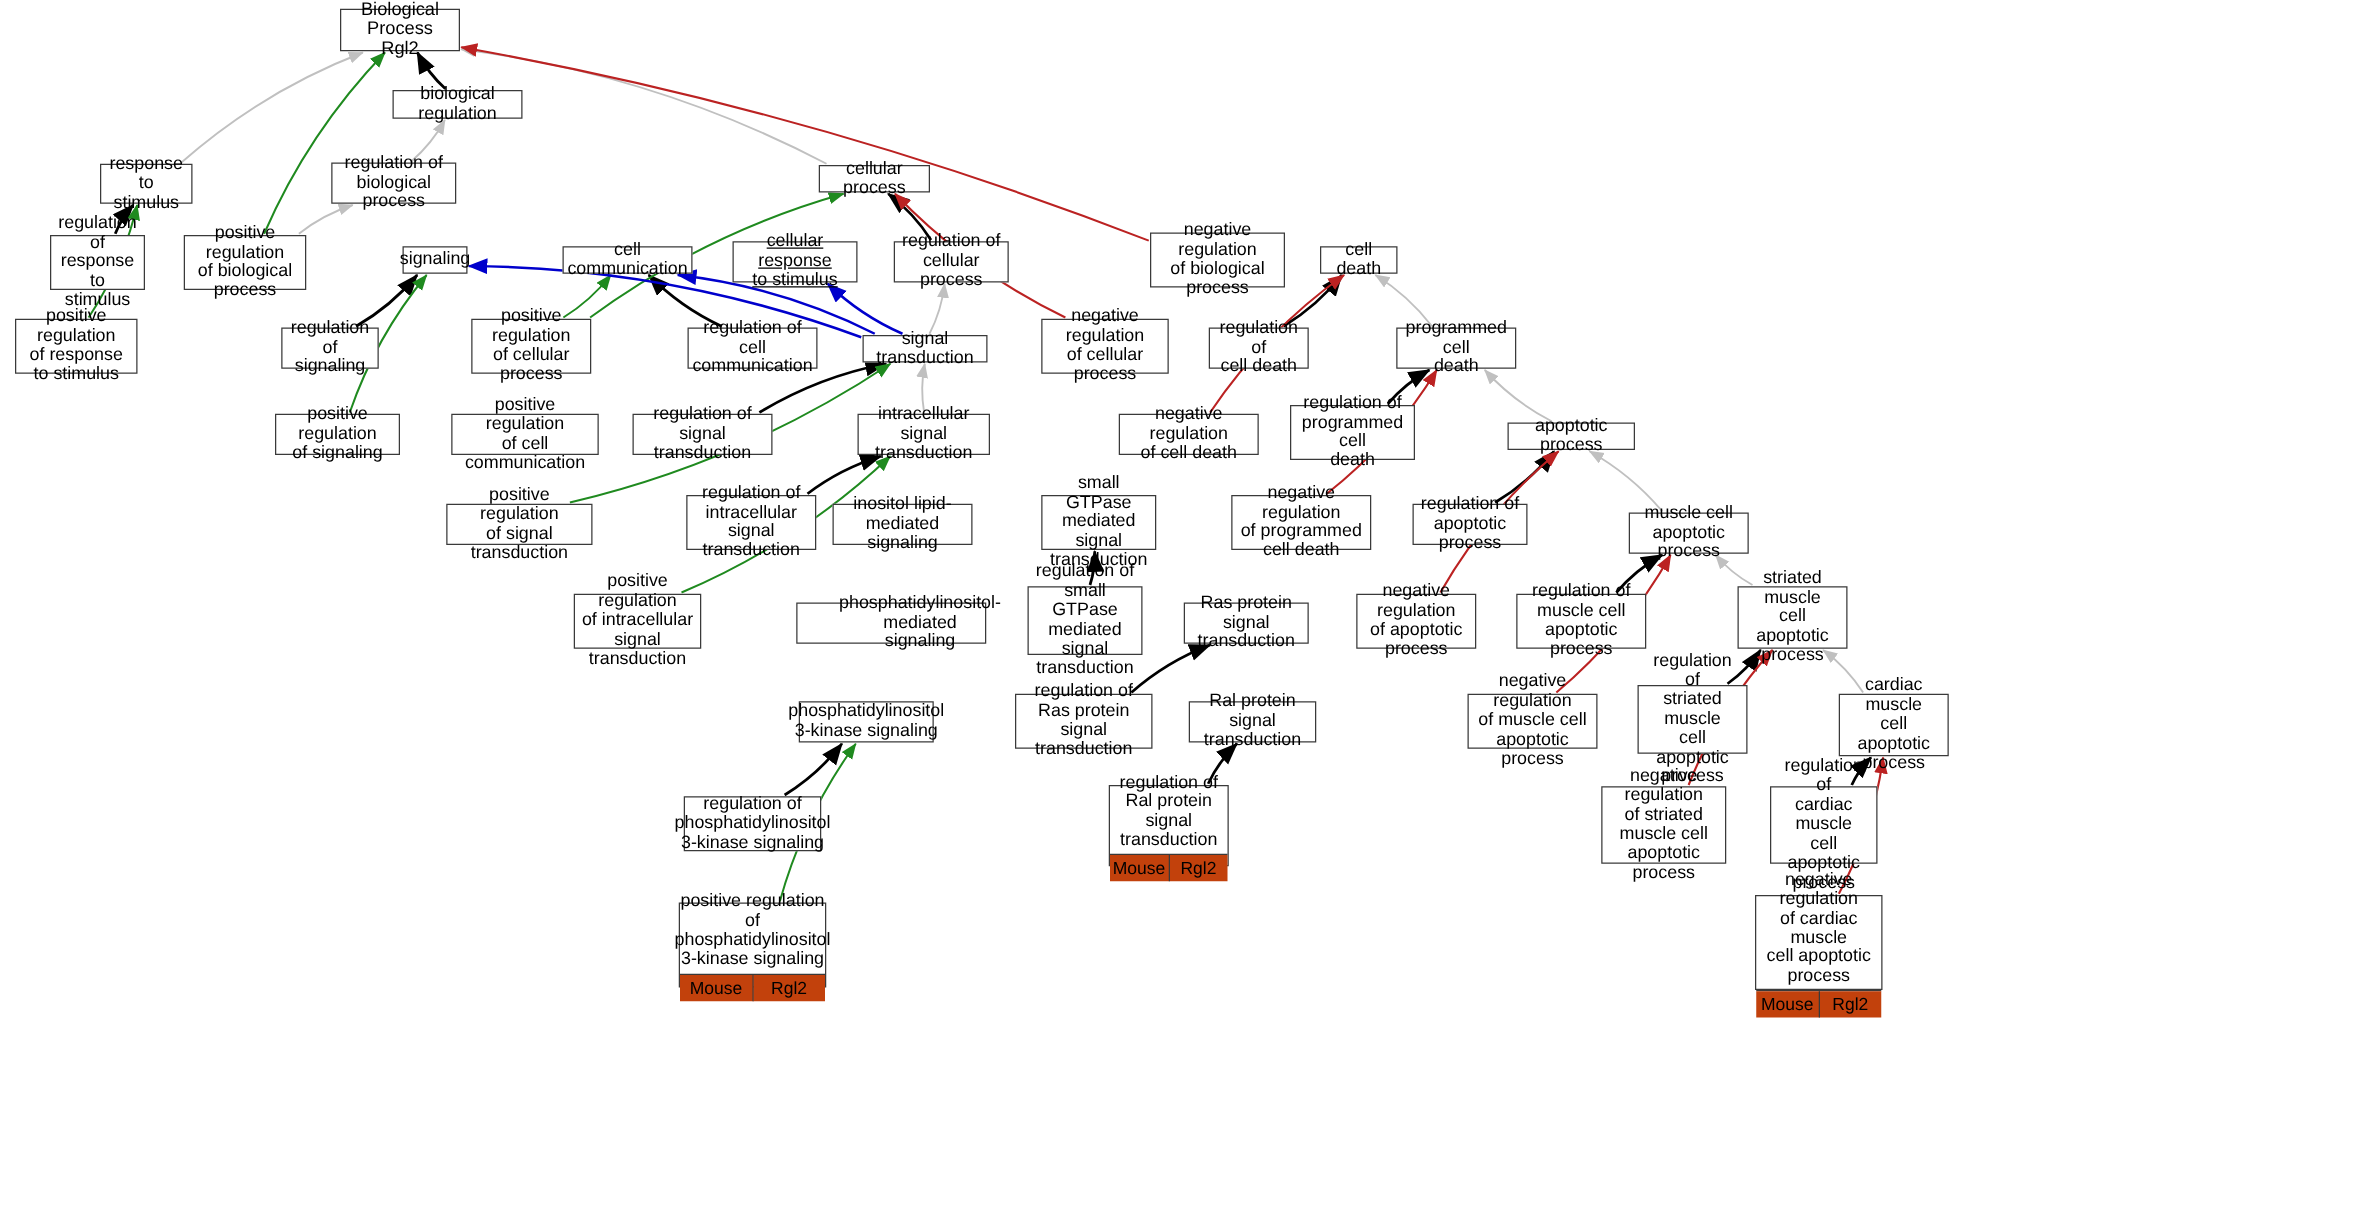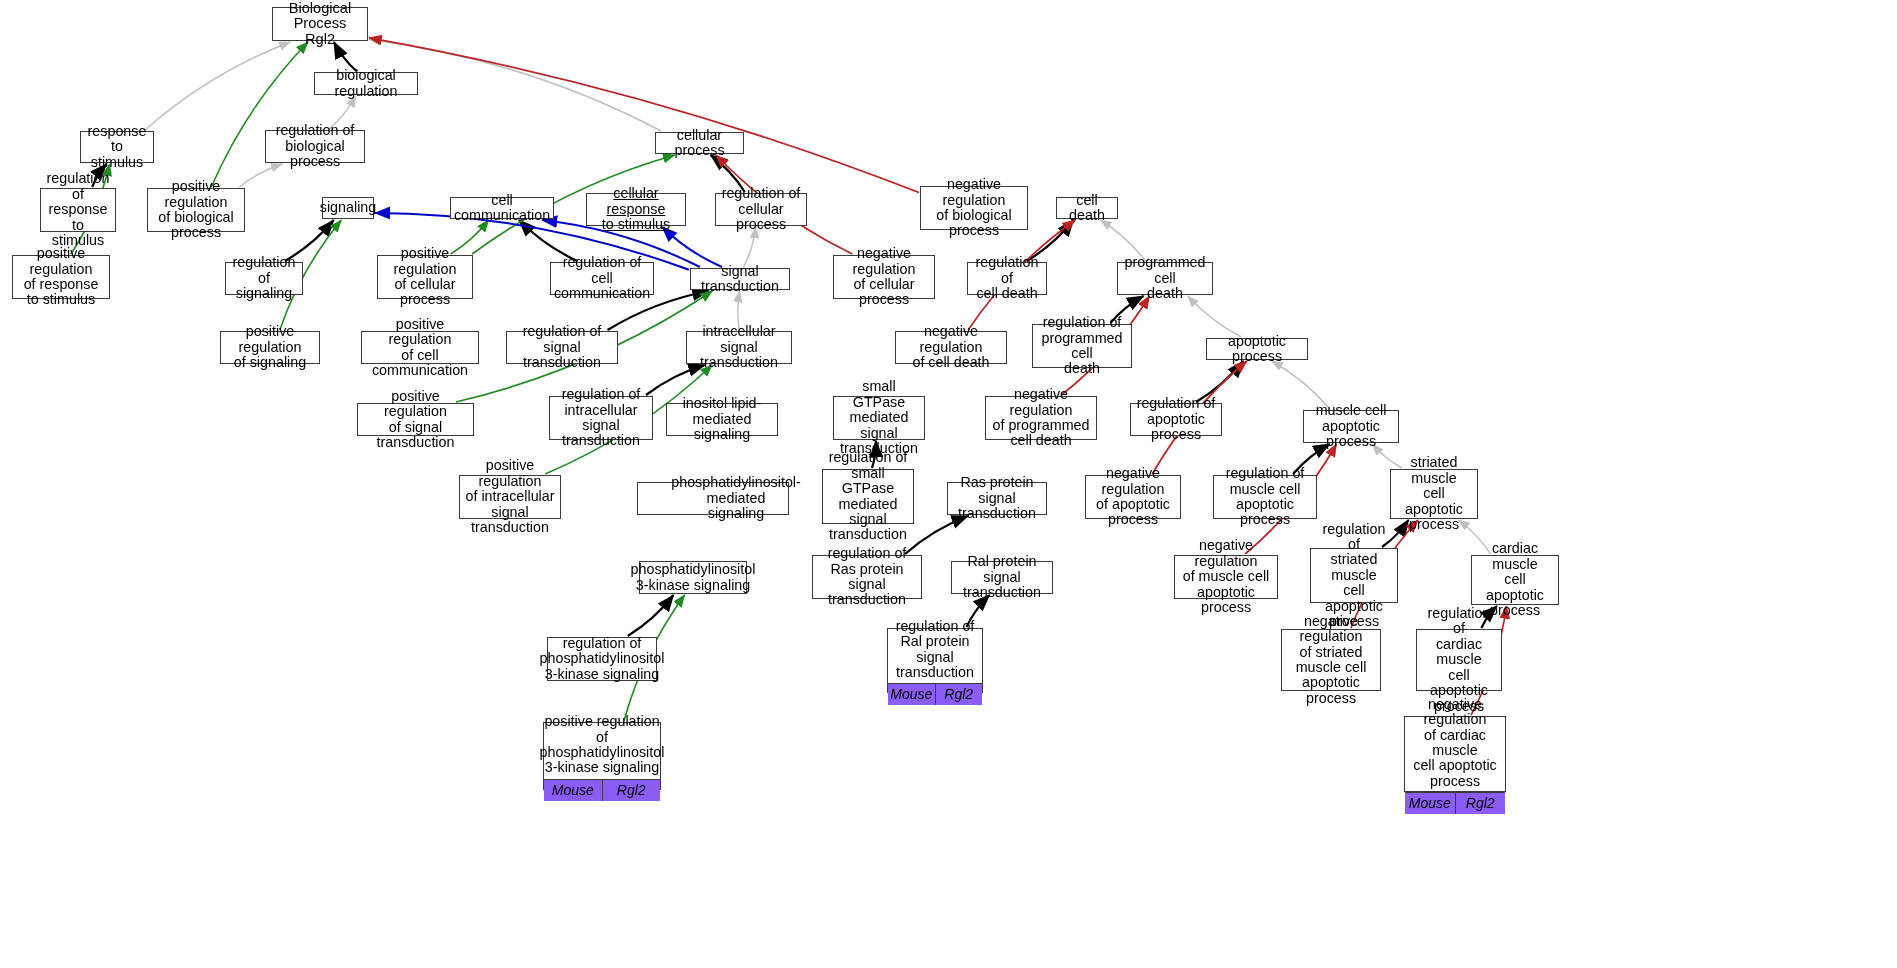--- a/index.html
+++ b/index.html
@@ -31,28 +31,27 @@
   }
   .node.root .lbl{font-size:14.6px;}
   .annot{
     display:flex;
     border-top:1.4px solid #3a3a3a;
     height:21px;
     flex:0 0 21px;
   }
   .annot .cell{
     flex:1;
-    background:#8b5cf6;
+    background:#c2410c;
     font-size:14px;
     line-height:20px;
     text-align:center;
     color:#000;
     border-right:1.2px solid #3a3a3a;
     overflow:hidden;
-    font-style:italic;
   }
   .annot .cell:last-child{border-right:none;}
 </style>
 </head>
 <body>
 
 <div id="canvas">
 
   <svg id="edges" viewBox="0 0 1897 968">
     <defs>

